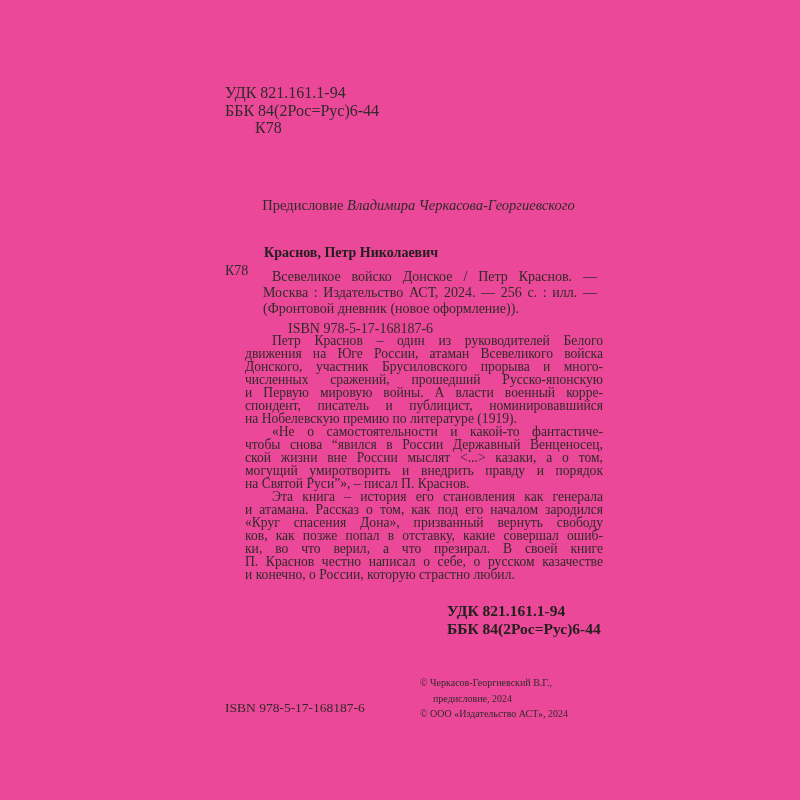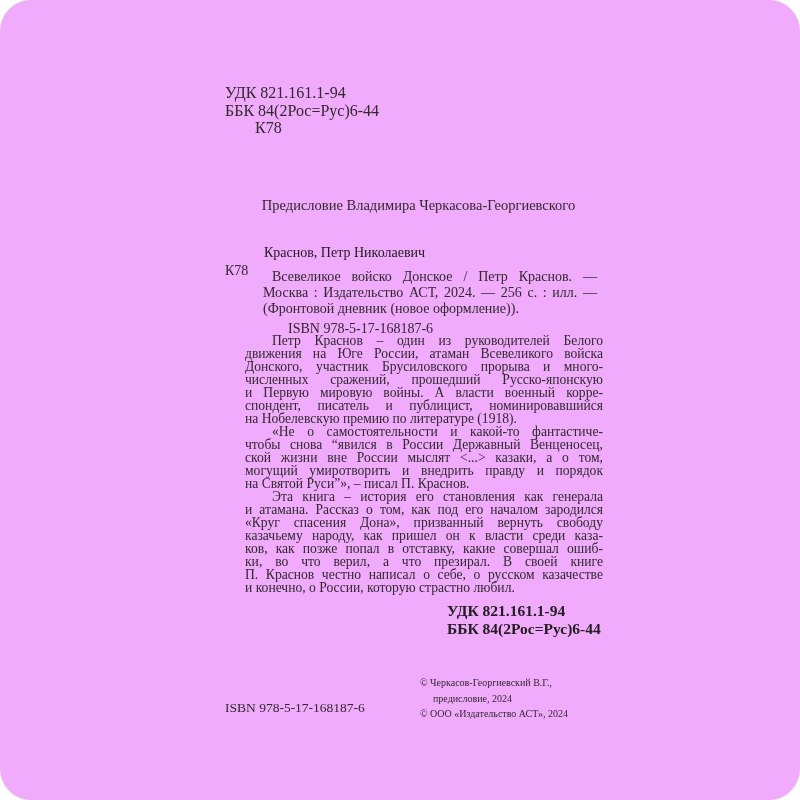--- a/index.html
+++ b/index.html
@@ -1,37 +1,36 @@
 <!DOCTYPE html>
 <html lang="ru"><head>
 <meta charset="utf-8">
 <style>
   html, body { margin: 0; padding: 0; background: #ffffff; }
   .page {
     position: relative;
     width: 800px;
     height: 800px;
-    background: #f0abfc;
+    background: #ec4899;
     font-family: "Liberation Serif", "DejaVu Serif", serif;
     color: #2e2b28;
     overflow: hidden;
-    border-radius: 31px;
   }
   .abs { position: absolute; }
 
   .top-block { left: 225px; top: 84px; font-size: 16px; line-height: 17.5px; }
   .top-block .sign { padding-left: 30px; }
 
   .preface { left: 240px; top: 197px; width: 357px; text-align: center; font-size: 14.5px; line-height: 17px; }
-  .preface .it { }
+  .preface .it { font-style: italic; }
 
   .card-code { left: 225px; top: 263px; font-size: 14px; line-height: 16px; }
 
   .card { left: 240px; top: 245px; width: 357px; font-size: 14px; }
-  .card-author { padding-left: 24px; font-weight: 400; line-height: 16px; color: #22201d; }
+  .card-author { padding-left: 24px; font-weight: 700; line-height: 16px; color: #22201d; }
   .card-desc { margin-left: 23px; width: 334px; line-height: 15.9px; margin-top: 8px; }
   .card-desc .line { text-align: justify; text-align-last: justify; }
   .card-desc .line:first-child { text-indent: 9px; }
   .card-desc .line:last-child { text-align: center; text-align-last: left; }
   .card-isbn { padding-left: 48px; margin-top: 4px; line-height: 16px; }
 
   .annotation { left: 245px; top: 334px; width: 358px; font-size: 13.6px; line-height: 13px; }
   .para .line { text-align: justify; text-align-last: justify; }
   .para .line:first-child { text-indent: 27px; }
   .para .line:last-child { text-align-last: left; }
@@ -71,34 +70,33 @@
   </div>
 
   <div class="abs annotation">
     <div class="para">
         <div class="line">Петр Краснов – один из руководителей Белого</div>
         <div class="line">движения на Юге России, атаман Всевеликого войска</div>
         <div class="line">Донского, участник Брусиловского прорыва и много-</div>
         <div class="line">численных сражений, прошедший Русско-японскую</div>
         <div class="line">и Первую мировую войны. А власти военный корре-</div>
         <div class="line">спондент, писатель и публицист, номинировавшийся</div>
-        <div class="line">на Нобелевскую премию по литературе (1918).</div>
+        <div class="line">на Нобелевскую премию по литературе (1919).</div>
       </div>
     <div class="para">
         <div class="line">«Не о самостоятельности и какой-то фантастиче-</div>
         <div class="line">чтобы снова “явился в России Державный Венценосец,</div>
         <div class="line">ской жизни вне России мыслят &lt;...&gt; казаки, а о том,</div>
         <div class="line">могущий умиротворить и внедрить правду и порядок</div>
         <div class="line">на Святой Руси”», – писал П. Краснов.</div>
       </div>
     <div class="para">
         <div class="line">Эта книга – история его становления как генерала</div>
         <div class="line">и атамана. Рассказ о том, как под его началом зародился</div>
         <div class="line">«Круг спасения Дона», призванный вернуть свободу</div>
-        <div class="line">казачьему народу, как пришел он к власти среди каза-</div>
         <div class="line">ков, как позже попал в отставку, какие совершал ошиб-</div>
         <div class="line">ки, во что верил, а что презирал. В своей книге</div>
         <div class="line">П. Краснов честно написал о себе, о русском казачестве</div>
         <div class="line">и конечно, о России, которую страстно любил.</div>
       </div>
   </div>
 
   <div class="abs bottom-block">
     <div>УДК 821.161.1-94</div>
     <div>ББК 84(2Рос=Рус)6-44</div>

